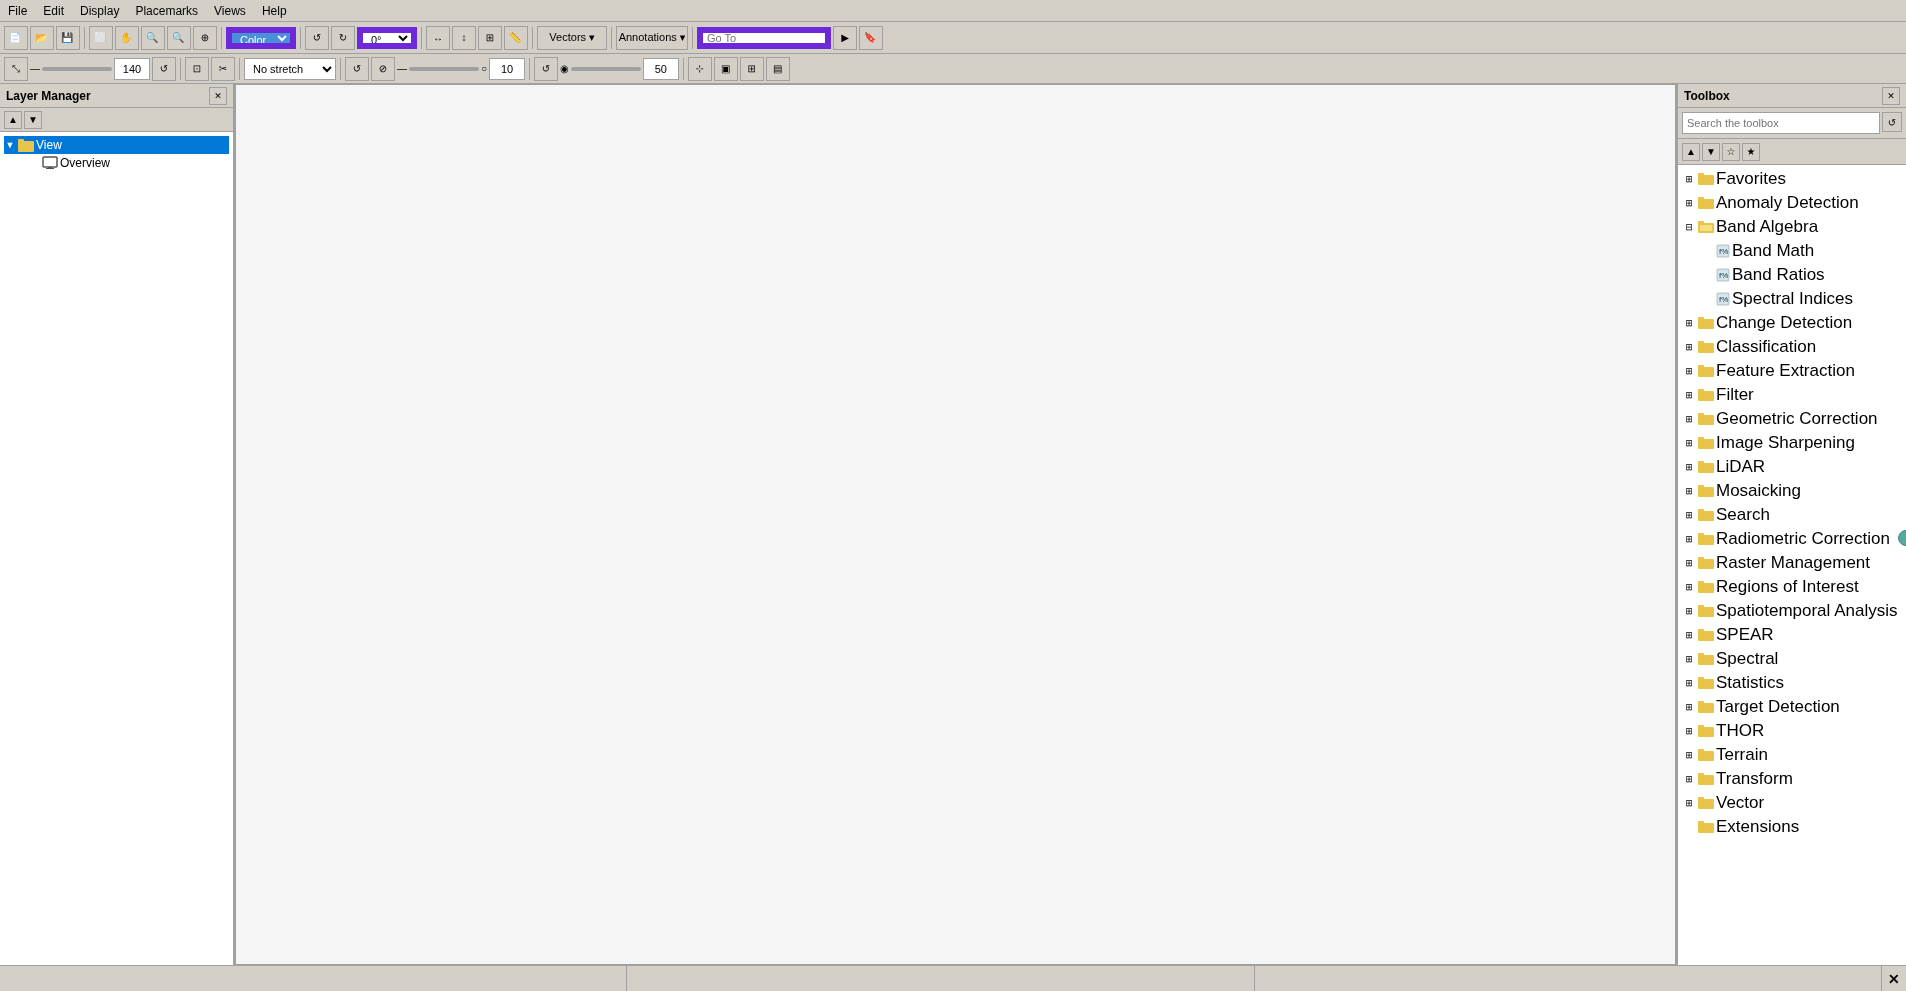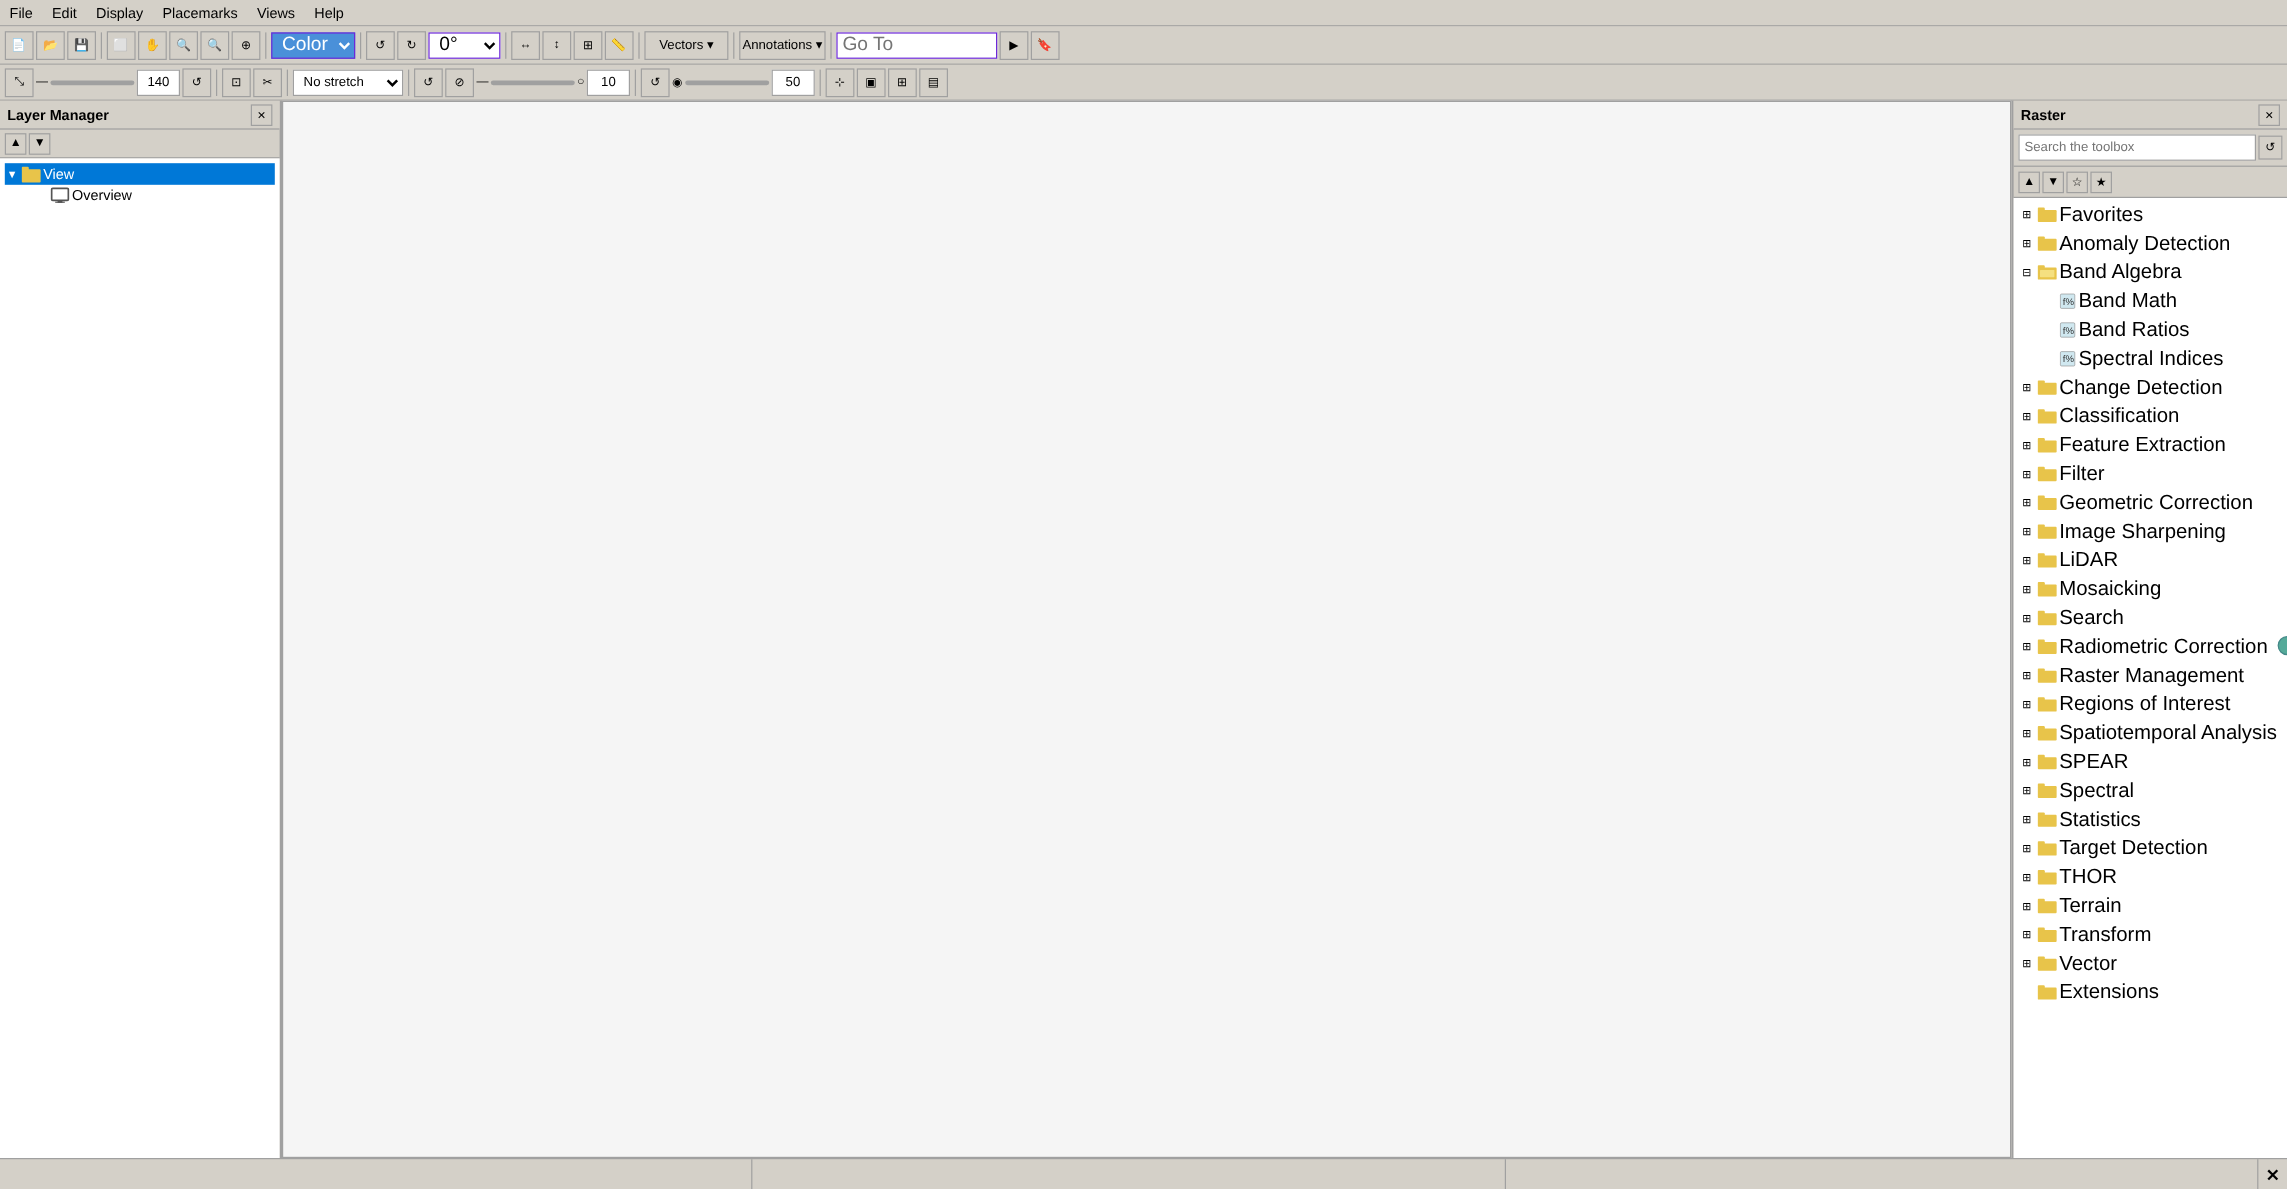--- a/index.html
+++ b/index.html
@@ -6,21 +6,21 @@
     body { font-family: Arial, sans-serif; font-size: 12px; background: #d4d0c8; overflow: hidden; width: 1906px; height: 991px; }
     
     
     #menubar { display: flex; align-items: center; background: #d4d0c8; height: 22px; border-bottom: 1px solid #a0a0a0; padding: 0 4px; gap: 8px; }
     #menubar span { font-size: 12px; cursor: pointer; padding: 2px 4px; }
     
     
     .toolbar { display: flex; align-items: center; background: #d4d0c8; height: 32px; border-bottom: 1px solid #a0a0a0; padding: 2px 4px; gap: 2px; flex-wrap: nowrap; }
     .toolbar-btn { width: 24px; height: 24px; background: #d4d0c8; border: 1px solid #a0a0a0; cursor: pointer; display: flex; align-items: center; justify-content: center; font-size: 10px; }
     .toolbar-sep { width: 1px; height: 22px; background: #a0a0a0; margin: 0 2px; }
-    .toolbar-dropdown { height: 22px; background: white; border: 1px solid #6d28d9; padding: 0 4px; font-size: 16px; cursor: pointer; min-width: 60px; }
+    .toolbar-dropdown { height: 22px; background: white; border: 6px solid #6d28d9; padding: 0 4px; font-size: 11px; cursor: pointer; min-width: 60px; }
     .toolbar-input { width: 36px; height: 22px; background: white; border: 1px solid #a0a0a0; padding: 0 2px; font-size: 11px; text-align: center; }
     
     
     .toolbar2 { display: flex; align-items: center; background: #d4d0c8; height: 30px; border-bottom: 1px solid #a0a0a0; padding: 2px 4px; gap: 2px; }
     
     
     #main-area { display: flex; height: calc(991px - 22px - 32px - 30px - 26px); }
     
     
     #layer-manager { width: 235px; background: #d4d0c8; border-right: 2px solid #a0a0a0; display: flex; flex-direction: column; }
@@ -35,21 +35,21 @@
     .tree-label { font-size: 12px; }
     .tree-child { margin-left: 24px; text-align: right; }
     
     
     #viewport { flex: 1; background: #f0f0f0; position: relative; border: 1px solid #a0a0a0; }
     
     
     #toolbox { width: 230px; background: #d4d0c8; border-left: 2px solid #a0a0a0; display: flex; flex-direction: column; }
     #toolbox-header { background: #d4d0c8; border-bottom: 1px solid #a0a0a0; padding: 3px 6px; display: flex; align-items: center; justify-content: space-between; height: 24px; }
     #toolbox-title { font-size: 12px; font-weight: bold; }
-    #toolbox-search-area { padding: 4px; border-bottom: 1px solid #a0a0a0; display: flex; align-items: center; gap: 2px; }
+    #toolbox-search-area { padding: 4px; border-bottom: 1px solid #a0a0a0; display: flex; align-items: flex-start; gap: 2px; }
     #toolbox-search { flex: 1; height: 22px; border: 1px solid #a0a0a0; padding: 0 4px; font-size: 11px; background: white; }
     #toolbox-toolbar { display: flex; gap: 2px; padding: 2px 4px; border-bottom: 1px solid #a0a0a0; height: 26px; align-items: center; }
     #toolbox-tree { flex: 1; background: white; overflow-y: auto; padding: 2px; }
     .tb-item { display: flex; align-items: center; padding: 2px 2px; cursor: pointer; }
     .tb-expand { width: 14px; height: 14px; font-size: 9px; display: flex; align-items: center; justify-content: center; }
     .tb-folder { width: 16px; height: 14px; margin: 0 2px; }
     .tb-label { font-size: 17px; }
     .tb-child { margin-left: 20px; }
     
     
@@ -202,21 +202,21 @@
 
   <div id="viewport" style="background: #f5f5f5; cursor: default;">
 
     <div style="position:absolute; top:365px; left:440px; width:10px; height:10px; cursor:default;">
       
     </div>
   </div>
 
   <div id="toolbox">
     <div id="toolbox-header">
-      <span id="toolbox-title">Raster</span>
+      <span id="toolbox-title">Toolbox</span>
       <button class="toolbar-btn" style="width:18px; height:18px; font-size:9px;">✕</button>
     </div>
     <div id="toolbox-search-area">
       <input type="text" id="toolbox-search" placeholder="Search the toolbox" style="">
       <button class="toolbar-btn" style="width:20px; height:20px;">↺</button>
     </div>
     <div id="toolbox-toolbar">
       <button class="toolbar-btn" style="width:18px; height:18px;">▲</button>
       <button class="toolbar-btn" style="width:18px; height:18px;">▼</button>
       <button class="toolbar-btn" style="width:18px; height:18px;">☆</button>

